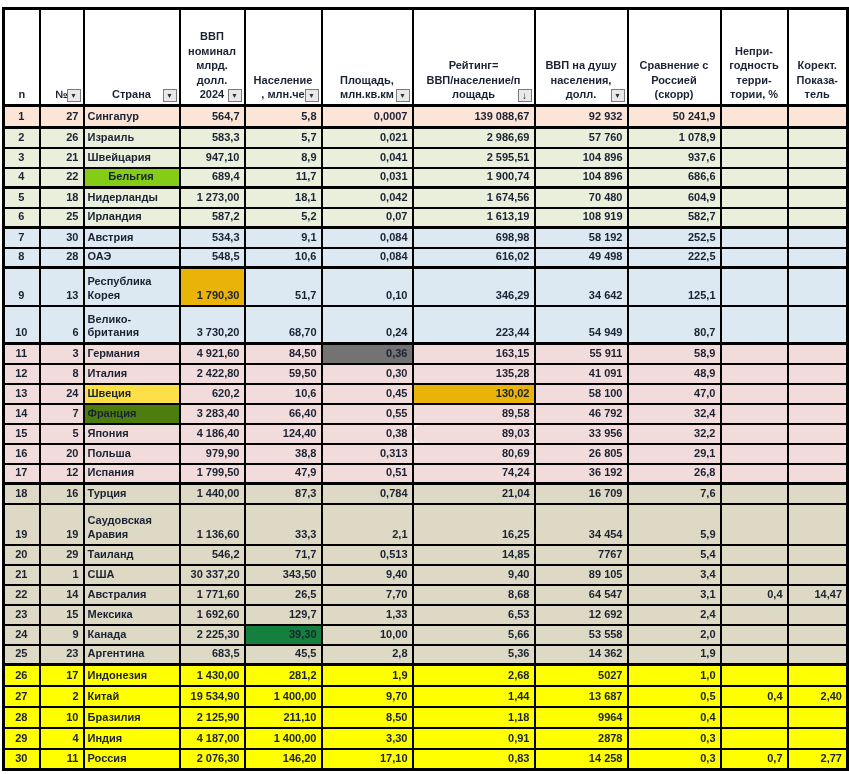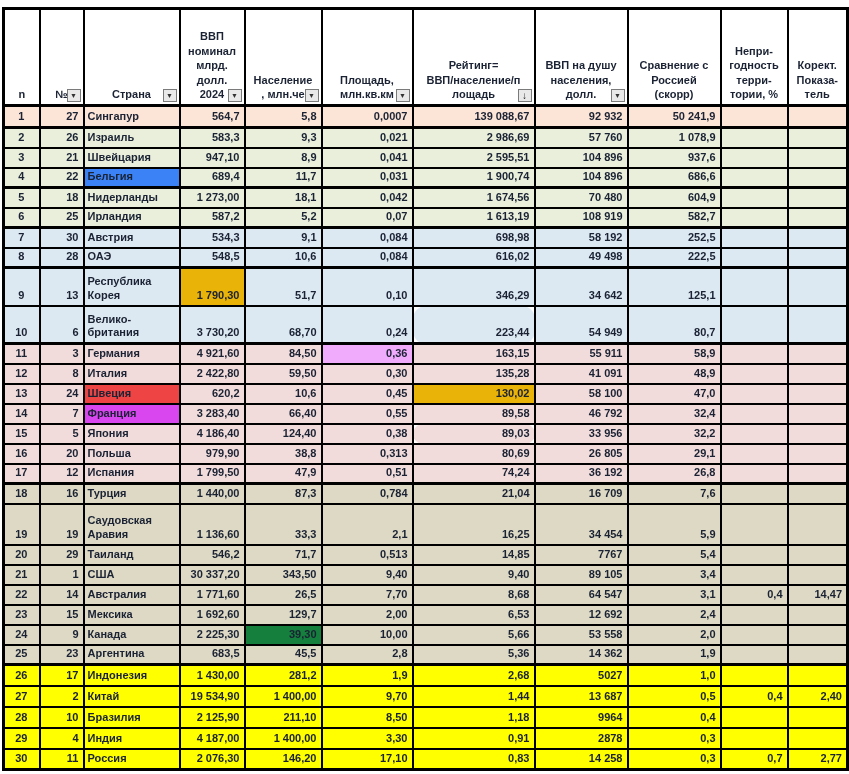--- a/index.html
+++ b/index.html
@@ -95,21 +95,21 @@
           <td class="c-right" style="background-color: rgb(252, 228, 214);">92 932</td>
           <td class="c-right" style="background-color: rgb(252, 228, 214);">50 241,9</td>
           <td class="c-right" style="background-color: rgb(252, 228, 214);"></td>
           <td class="c-right" style="background-color: rgb(252, 228, 214);"></td>
         </tr>
         <tr style="height: 20px;">
           <td class="c-center" style="background-color: rgb(233, 239, 219);">2</td>
           <td class="c-right" style="background-color: rgb(233, 239, 219);">26</td>
           <td class="c-left" style="background-color: rgb(233, 239, 219);">Израиль</td>
           <td class="c-right" style="background-color: rgb(233, 239, 219);">583,3</td>
-          <td class="c-right" style="background-color: rgb(233, 239, 219);">9,3</td>
+          <td class="c-right" style="background-color: rgb(233, 239, 219);">5,7</td>
           <td class="c-right" style="background-color: rgb(233, 239, 219);">0,021</td>
           <td class="c-right" style="background-color: rgb(233, 239, 219);">2 986,69</td>
           <td class="c-right" style="background-color: rgb(233, 239, 219);">57 760</td>
           <td class="c-right" style="background-color: rgb(233, 239, 219);">1 078,9</td>
           <td class="c-right" style="background-color: rgb(233, 239, 219);"></td>
           <td class="c-right" style="background-color: rgb(233, 239, 219);"></td>
         </tr>
         <tr style="height: 20px;">
           <td class="c-center" style="background-color: rgb(233, 239, 219);">3</td>
           <td class="c-right" style="background-color: rgb(233, 239, 219);">21</td>
@@ -119,21 +119,21 @@
           <td class="c-right" style="background-color: rgb(233, 239, 219);">0,041</td>
           <td class="c-right" style="background-color: rgb(233, 239, 219);">2 595,51</td>
           <td class="c-right" style="background-color: rgb(233, 239, 219);">104 896</td>
           <td class="c-right" style="background-color: rgb(233, 239, 219);">937,6</td>
           <td class="c-right" style="background-color: rgb(233, 239, 219);"></td>
           <td class="c-right" style="background-color: rgb(233, 239, 219);"></td>
         </tr>
         <tr class="group-end" style="height: 20px;">
           <td class="c-center" style="background-color: rgb(233, 239, 219);">4</td>
           <td class="c-right" style="background-color: rgb(233, 239, 219);">22</td>
-          <td class="c-left" style="background-color: #3b82f6;">Бельгия</td>
+          <td class="c-left" style="background-color: #84cc16; text-align: center;">Бельгия</td>
           <td class="c-right" style="background-color: rgb(233, 239, 219);">689,4</td>
           <td class="c-right" style="background-color: rgb(233, 239, 219);">11,7</td>
           <td class="c-right" style="background-color: rgb(233, 239, 219);">0,031</td>
           <td class="c-right" style="background-color: rgb(233, 239, 219);">1 900,74</td>
           <td class="c-right" style="background-color: rgb(233, 239, 219);">104 896</td>
           <td class="c-right" style="background-color: rgb(233, 239, 219);">686,6</td>
           <td class="c-right" style="background-color: rgb(233, 239, 219);"></td>
           <td class="c-right" style="background-color: rgb(233, 239, 219);"></td>
         </tr>
         <tr style="height: 20px;">
@@ -203,33 +203,33 @@
           <td class="c-right" style="background-color: rgb(220, 233, 242);"></td>
         </tr>
         <tr class="group-end" style="height: 38px;">
           <td class="c-center" style="background-color: rgb(220, 233, 242);">10</td>
           <td class="c-right" style="background-color: rgb(220, 233, 242);">6</td>
           <td class="c-left" style="background-color: rgb(220, 233, 242);">Велико-
 британия</td>
           <td class="c-right" style="background-color: rgb(220, 233, 242);">3 730,20</td>
           <td class="c-right" style="background-color: rgb(220, 233, 242);">68,70</td>
           <td class="c-right" style="background-color: rgb(220, 233, 242);">0,24</td>
-          <td class="c-right" style="background-color: rgb(220, 233, 242); border-radius: 13px;">223,44</td>
+          <td class="c-right" style="background-color: rgb(220, 233, 242);">223,44</td>
           <td class="c-right" style="background-color: rgb(220, 233, 242);">54 949</td>
           <td class="c-right" style="background-color: rgb(220, 233, 242);">80,7</td>
           <td class="c-right" style="background-color: rgb(220, 233, 242);"></td>
           <td class="c-right" style="background-color: rgb(220, 233, 242);"></td>
         </tr>
         <tr style="height: 20px;">
           <td class="c-center" style="background-color: rgb(242, 220, 219);">11</td>
           <td class="c-right" style="background-color: rgb(242, 220, 219);">3</td>
           <td class="c-left" style="background-color: rgb(242, 220, 219);">Германия</td>
           <td class="c-right" style="background-color: rgb(242, 220, 219);">4 921,60</td>
           <td class="c-right" style="background-color: rgb(242, 220, 219);">84,50</td>
-          <td class="c-right" style="background-color: #f0abfc; padding-left: 48px;">0,36</td>
+          <td class="c-right" style="background-color: #737373; padding-left: 48px;">0,36</td>
           <td class="c-right" style="background-color: rgb(242, 220, 219);">163,15</td>
           <td class="c-right" style="background-color: rgb(242, 220, 219);">55 911</td>
           <td class="c-right" style="background-color: rgb(242, 220, 219);">58,9</td>
           <td class="c-right" style="background-color: rgb(242, 220, 219);"></td>
           <td class="c-right" style="background-color: rgb(242, 220, 219);"></td>
         </tr>
         <tr style="height: 20px;">
           <td class="c-center" style="background-color: rgb(242, 220, 219);">12</td>
           <td class="c-right" style="background-color: rgb(242, 220, 219);">8</td>
           <td class="c-left" style="background-color: rgb(242, 220, 219);">Италия</td>
@@ -238,34 +238,34 @@
           <td class="c-right" style="background-color: rgb(242, 220, 219);">0,30</td>
           <td class="c-right" style="background-color: rgb(242, 220, 219);">135,28</td>
           <td class="c-right" style="background-color: rgb(242, 220, 219);">41 091</td>
           <td class="c-right" style="background-color: rgb(242, 220, 219);">48,9</td>
           <td class="c-right" style="background-color: rgb(242, 220, 219);"></td>
           <td class="c-right" style="background-color: rgb(242, 220, 219);"></td>
         </tr>
         <tr style="height: 20px;">
           <td class="c-center" style="background-color: rgb(242, 220, 219);">13</td>
           <td class="c-right" style="background-color: rgb(242, 220, 219);">24</td>
-          <td class="c-left" style="background-color: #ef4444;">Швеция</td>
+          <td class="c-left" style="background-color: #fde047;">Швеция</td>
           <td class="c-right" style="background-color: rgb(242, 220, 219);">620,2</td>
           <td class="c-right" style="background-color: rgb(242, 220, 219);">10,6</td>
           <td class="c-right" style="background-color: rgb(242, 220, 219);">0,45</td>
           <td class="c-right" style="background-color: #eab308;">130,02</td>
           <td class="c-right" style="background-color: rgb(242, 220, 219);">58 100</td>
           <td class="c-right" style="background-color: rgb(242, 220, 219);">47,0</td>
           <td class="c-right" style="background-color: rgb(242, 220, 219);"></td>
           <td class="c-right" style="background-color: rgb(242, 220, 219);"></td>
         </tr>
         <tr style="height: 20px;">
           <td class="c-center" style="background-color: rgb(242, 220, 219);">14</td>
           <td class="c-right" style="background-color: rgb(242, 220, 219);">7</td>
-          <td class="c-left" style="background-color: #d946ef;">Франция</td>
+          <td class="c-left" style="background-color: #4d7c0f;">Франция</td>
           <td class="c-right" style="background-color: rgb(242, 220, 219);">3 283,40</td>
           <td class="c-right" style="background-color: rgb(242, 220, 219);">66,40</td>
           <td class="c-right" style="background-color: rgb(242, 220, 219);">0,55</td>
           <td class="c-right" style="background-color: rgb(242, 220, 219);">89,58</td>
           <td class="c-right" style="background-color: rgb(242, 220, 219);">46 792</td>
           <td class="c-right" style="background-color: rgb(242, 220, 219);">32,4</td>
           <td class="c-right" style="background-color: rgb(242, 220, 219);"></td>
           <td class="c-right" style="background-color: rgb(242, 220, 219);"></td>
         </tr>
         <tr style="height: 20px;">
@@ -372,21 +372,21 @@
           <td class="c-right" style="background-color: rgb(221, 217, 196);">3,1</td>
           <td class="c-right" style="background-color: rgb(221, 217, 196);">0,4</td>
           <td class="c-right" style="background-color: rgb(221, 217, 196);">14,47</td>
         </tr>
         <tr style="height: 20px;">
           <td class="c-center" style="background-color: rgb(221, 217, 196);">23</td>
           <td class="c-right" style="background-color: rgb(221, 217, 196);">15</td>
           <td class="c-left" style="background-color: rgb(221, 217, 196);">Мексика</td>
           <td class="c-right" style="background-color: rgb(221, 217, 196);">1 692,60</td>
           <td class="c-right" style="background-color: rgb(221, 217, 196);">129,7</td>
-          <td class="c-right" style="background-color: rgb(221, 217, 196);">2,00</td>
+          <td class="c-right" style="background-color: rgb(221, 217, 196);">1,33</td>
           <td class="c-right" style="background-color: rgb(221, 217, 196);">6,53</td>
           <td class="c-right" style="background-color: rgb(221, 217, 196);">12 692</td>
           <td class="c-right" style="background-color: rgb(221, 217, 196);">2,4</td>
           <td class="c-right" style="background-color: rgb(221, 217, 196);"></td>
           <td class="c-right" style="background-color: rgb(221, 217, 196);"></td>
         </tr>
         <tr style="height: 20px;">
           <td class="c-center" style="background-color: rgb(221, 217, 196);">24</td>
           <td class="c-right" style="background-color: rgb(221, 217, 196);">9</td>
           <td class="c-left" style="background-color: rgb(221, 217, 196);">Канада</td>

